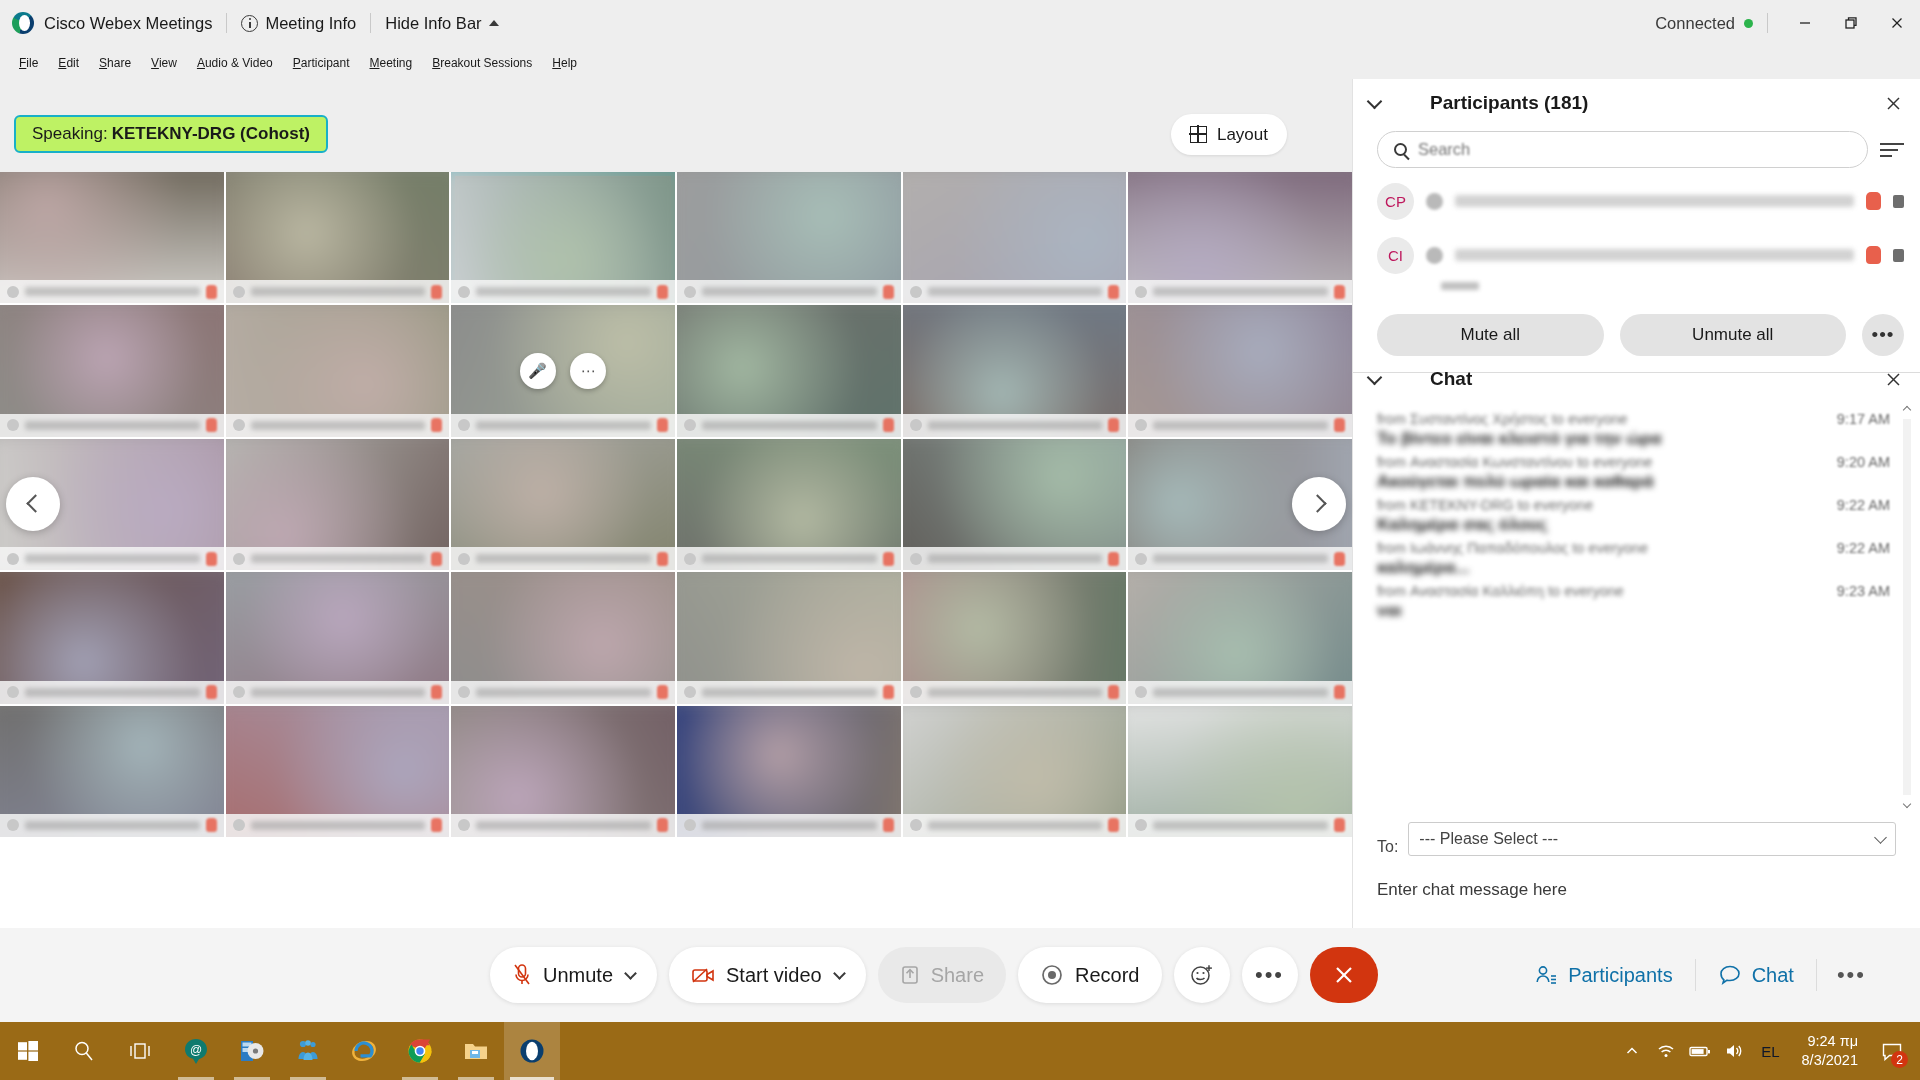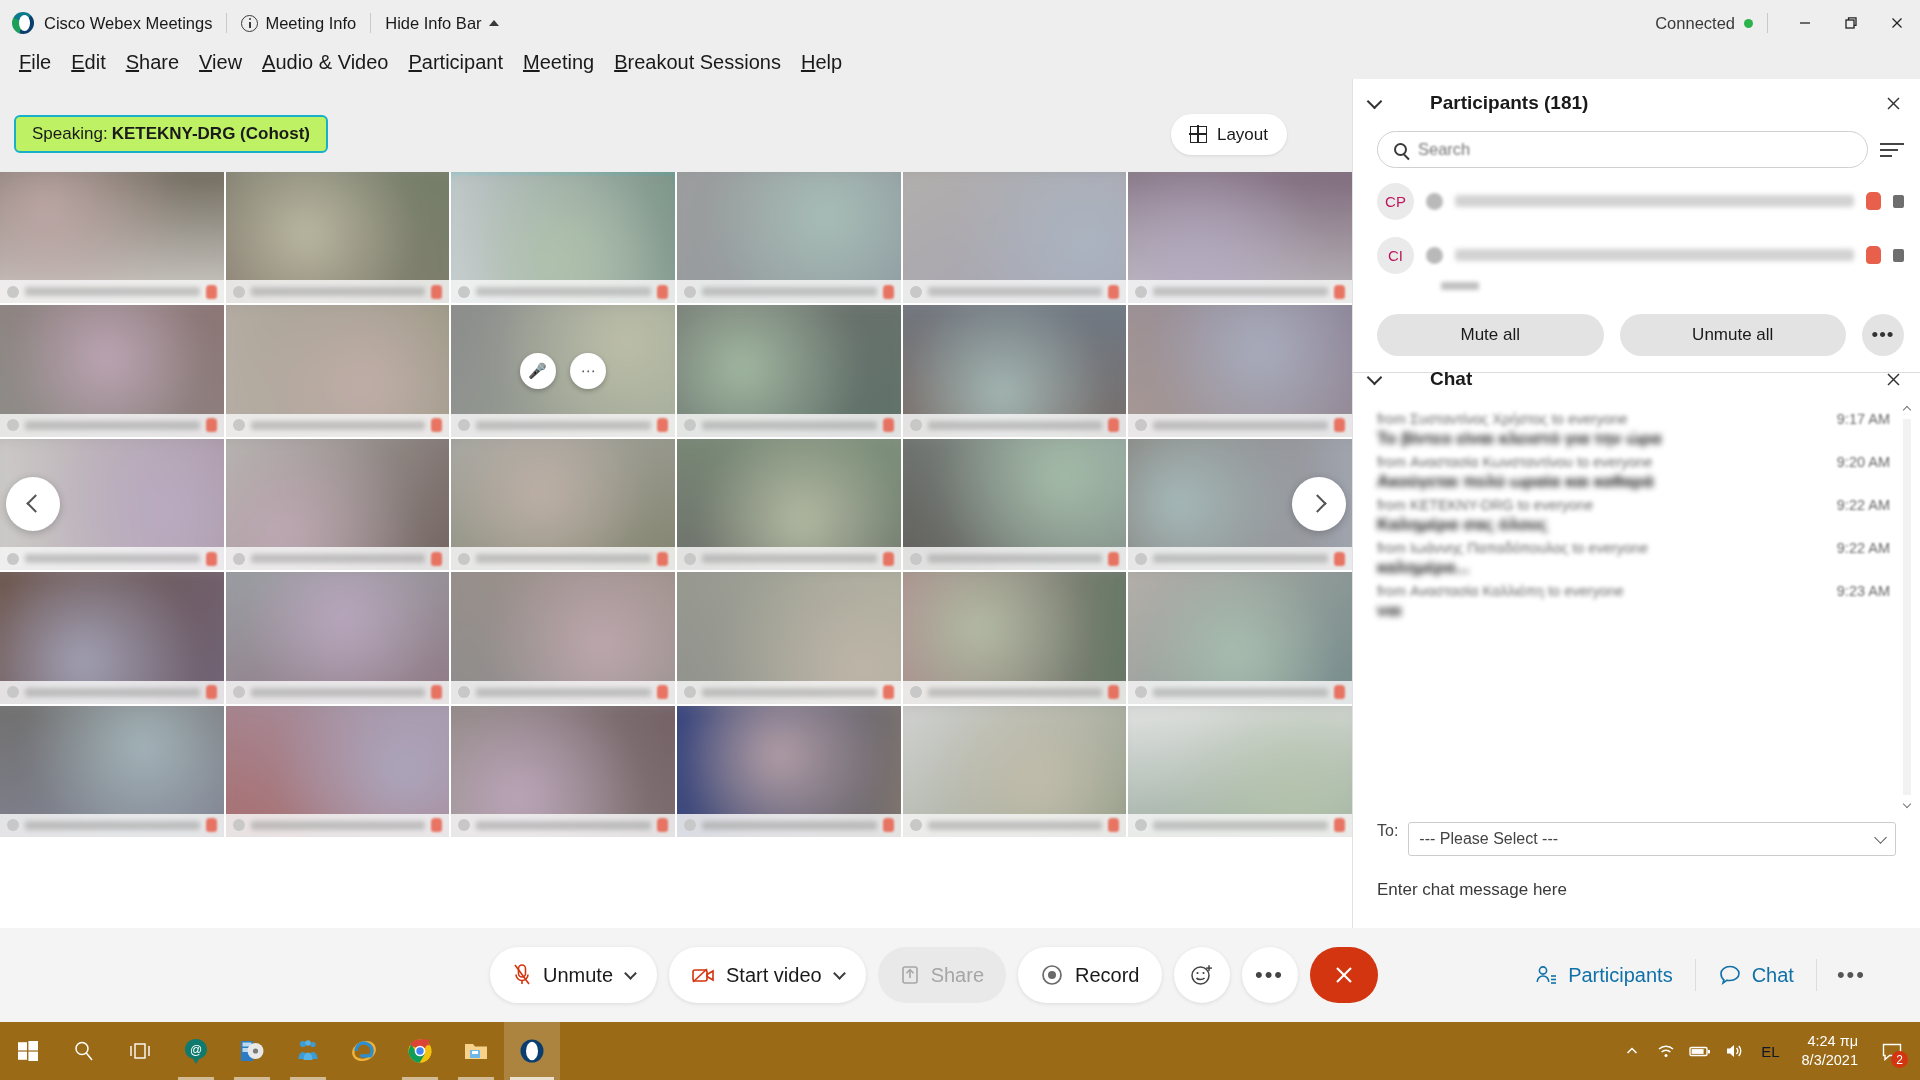--- a/index.html
+++ b/index.html
@@ -68,21 +68,21 @@
     cursor: default;
   }
   .win-btn svg { display: block; }
 
   
   #menubar {
     position: absolute; left: 0; top: 46px; width: 1920px; height: 33px;
     display: flex; align-items: center; background: #eeeeee;
   }
   .menu-item {
-    font-size: 20px; color: #1a1a1a; padding: 0 10px; cursor: default;
+    font-size: 12px; color: #1a1a1a; padding: 0 10px; cursor: default;
   }
   .menu-item span.u { text-decoration: underline; }
   #menubar > .menu-item:first-child { margin-left: 9px; }
 
   
   #stage {
     position: absolute; left: 0; top: 79px;
     width: 1352px; height: 849px;
     background: #eeeeee;
   }
@@ -275,21 +275,21 @@
     position: absolute; right: 6px; top: 48px; bottom: 117px; width: 14px;
   }
   .sb-arrow {
     width: 14px; height: 14px; display: flex; align-items: center; justify-content: center;
   }
   .sb-chev { width: 6px; height: 6px; border-left: 1.6px solid #777; border-bottom: 1.6px solid #777; }
   #sb-track { position: absolute; top: 16px; bottom: 16px; left: 3px; width: 8px; background: #f2f2f2; }
 
   #chat-to-row {
     position: absolute; left: 0; right: 0; bottom: 72px;
-    display: flex; align-items: flex-start; gap: 10px; padding: 0 24px 0 24px;
+    display: flex; align-items: flex-end; gap: 10px; padding: 0 24px 0 24px;
   }
   .to-label { font-size: 16px; color: #444; }
   #to-select {
     flex: 1 1 auto; height: 34px; border: 1px solid #cccccc; border-radius: 3px;
     display: flex; align-items: center; padding: 0 10px;
     font-size: 16px; color: #444; background: #ffffff;
   }
   #to-select .sc {
     margin-left: auto; width: 9px; height: 9px;
     border-left: 1.8px solid #555; border-bottom: 1.8px solid #555;
@@ -1017,21 +1017,21 @@
     </div>
     <div class="tray-ic">
       <svg width="20" height="18" viewBox="0 0 20 18">
         <path d="M3 6.5h3L10 3v12L6 11.5H3z" fill="#fff"></path>
         <path d="M12.5 6a4.5 4.5 0 0 1 0 6" fill="none" stroke="#fff" stroke-width="1.4"></path>
         <path d="M14.8 4a7.5 7.5 0 0 1 0 10" fill="none" stroke="#fff" stroke-width="1.4"></path>
       </svg>
     </div>
     <div id="tray-lang">EL</div>
     <div id="clock">
-      <span>4:24 πμ</span>
+      <span>9:24 πμ</span>
       <span>8/3/2021</span>
     </div>
     <div id="notif">
       <svg width="22" height="20" viewBox="0 0 22 20">
         <path d="M2.5 3.5h17v11h-11L4 18.5v-4H2.5z" fill="none" stroke="#fff" stroke-width="1.4"></path>
       </svg>
       <span id="notif-badge">2</span>
     </div>
   </div>
 </div>

